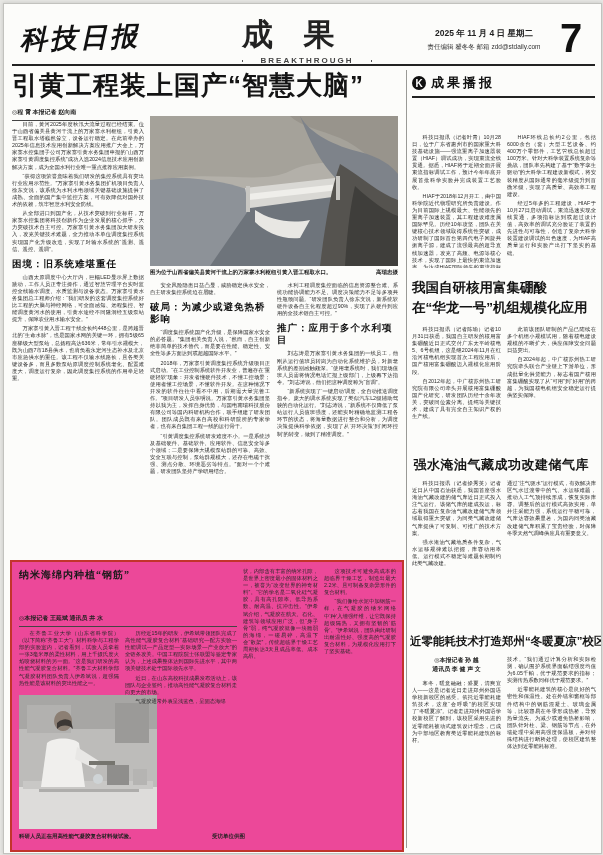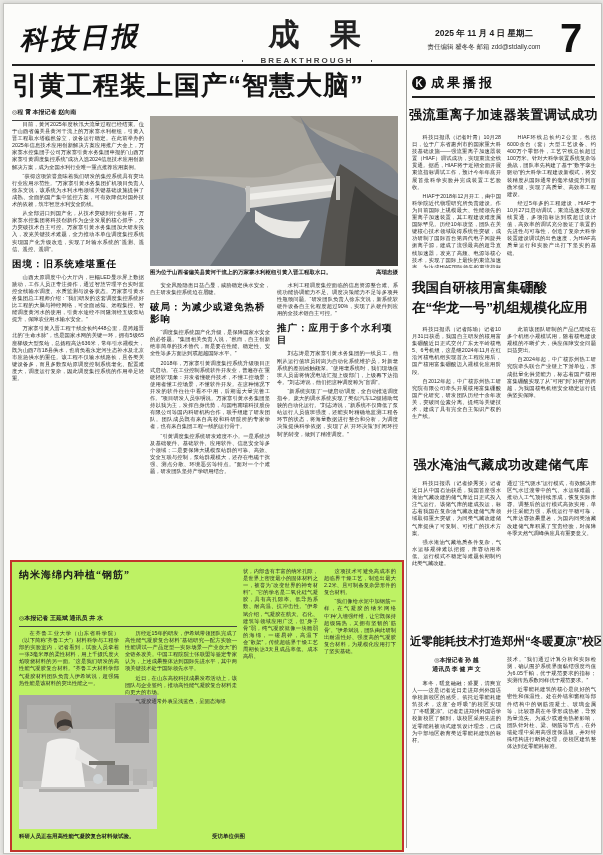--- a/index.html
+++ b/index.html
@@ -14,41 +14,41 @@
   .meta .date{font-size:8.5px;font-weight:bold;color:#222;}
   .meta .ed{font-size:6.5px;color:#333;margin-top:3px;}
   .pageno{font-size:40px;font-weight:bold;color:#111;line-height:1;}
   .hrule{background:#222;}
   .headline{font-size:26px;font-weight:bold;letter-spacing:1px;color:#141414;white-space:nowrap;}
   .byline{font-size:6px;font-weight:bold;color:#222;border-bottom:1px solid #444;padding-bottom:3px;}
   .col{font-size:5.3px;line-height:7.1px;text-align:justify;color:#2a2a2a;overflow:hidden;}
   .col p{margin:0 0 2px;text-indent:2em;}
   .subhead{font-weight:bold;font-size:9.5px;line-height:12px;text-indent:0;text-align:left;letter-spacing:1px;margin:5px 0 4px;color:#111;}
   .caption{display:flex;justify-content:space-between;font-size:5.5px;font-weight:bold;color:#222;}
-  .featurebox{border:2px solid #c2342c;background:#bef264;}
+  .featurebox{border:2px solid #c2342c;background:#ec4899;}
   .kicker{font-family:"Liberation Serif","DejaVu Serif",serif;font-size:10px;font-weight:bold;color:#1a1a1a;letter-spacing:1px;}
   .feat-headline{font-size:20px;font-weight:bold;letter-spacing:2px;color:#141414;white-space:nowrap;}
   .sb-header{display:flex;align-items:center;gap:5px;border-bottom:2px solid #222;padding-bottom:4px;}
   .sb-header .logo{width:14px;height:14px;border-radius:50%;background:#111;color:#fff;font-size:10px;font-weight:bold;display:flex;align-items:center;justify-content:center;}
   .sb-header .lbl{font-size:13px;font-weight:bold;letter-spacing:3px;color:#111;}
   .sb-h1{font-size:13px;font-weight:bold;letter-spacing:.5px;color:#141414;text-align:center;white-space:nowrap;}
   .sb-h2{font-size:13.5px;font-weight:bold;line-height:20px;color:#141414;}
   .sb-h4{font-size:11.5px;font-weight:bold;color:#141414;white-space:nowrap;}
   .sb-byline{font-size:6px;font-weight:bold;text-align:center;line-height:9px;color:#222;}
   .vrule{width:1px;background:#9a9a96;}
   svg{display:block;}
 </style>
 </head>
 <body>
 
 <div id="sheet">
 
   <div class="abs masthead" style="left:16px;top:16px;">科技日报</div>
 
-  <div class="abs" style="left:238px;top:10px;width:130px;text-align:right;">
+  <div class="abs" style="left:238px;top:10px;width:130px;text-align:left;">
     <div class="section-title">成 果</div>
     <div class="sec-sub">
       <div class="rule"></div>
       <span>BREAKTHROUGH</span>
       <div class="rule"></div>
     </div>
   </div>
 
   <div class="abs meta" style="left:410px;top:24px;width:140px;">
     <div class="date">2025 年 11 月 4 日  星期二</div>
@@ -155,21 +155,20 @@
     </div>
   </div>
 
   <div class="abs vrule" style="left:402px;top:66px;height:778px;"></div>
 
   <div class="abs sb-header" style="left:408px;top:70px;width:183px;">
     <div class="logo">K</div>
     <div class="lbl">成果播报</div>
   </div>
 
-  <div class="abs sb-h1" style="left:405px;top:102px;width:189px;">强流重离子加速器装置调试成功</div>
   <div class="abs col" style="left:408px;top:130px;width:89px;height:134px;">
     <p>科技日报讯（记者叶青）10月28日，位于广东省惠州市的国家重大科技基础设施——强流重离子加速器装置（HIAF）调试成功，实现束流全线贯通。据悉，HIAF将于近期全面开展束流指标调试工作，预计今年年底开展首批科学实验并完成装置工艺验收。</p>
     <p>HIAF于2018年12月开工，由中国科学院近代物理研究所负责建设。作为目前国际上规模最大、性能领先的重离子加速装置，其工程建设难度属国际罕见。历经10年攻坚，团队在关键核心技术领域取得系统性突破，成功研制了国际首台第四代电子回旋共振离子源，建成了流强最高的超导直线加速器，攻克了高频、电源等核心技术，实现了国际上最快的束流加速率，为达成HIAF国际领先的束流指标奠定了技术基础。</p>
   </div>
   <div class="abs col" style="left:503px;top:130px;width:89px;height:134px;">
     <p>HIAF环线总长约2公里，包括6000余台（套）大型工艺设备、约400万个零部件，工艺管线总长超过100万米。针对大科学装置系统复杂等挑战，团队率先构建了基于“数字孪生驱动”的大科学工程建设新模式，将安装精度从国际通常的毫米级提升到百微米级，实现了高质量、高效率工程建设。</p>
     <p>经过5年多的工程建设，HIAF于10月27日启动调试，束流迅速实现全线贯通，多项指标达到或超过设计值，高效率的调试充分验证了装置的先进性与可靠性，创造了复杂大科学装置建设调试的出色速度，为HIAF高质量运行和实验产出打下坚实的基础。</p>
   </div>
 
   <div class="abs sb-h2" style="left:408px;top:274px;width:189px;">

